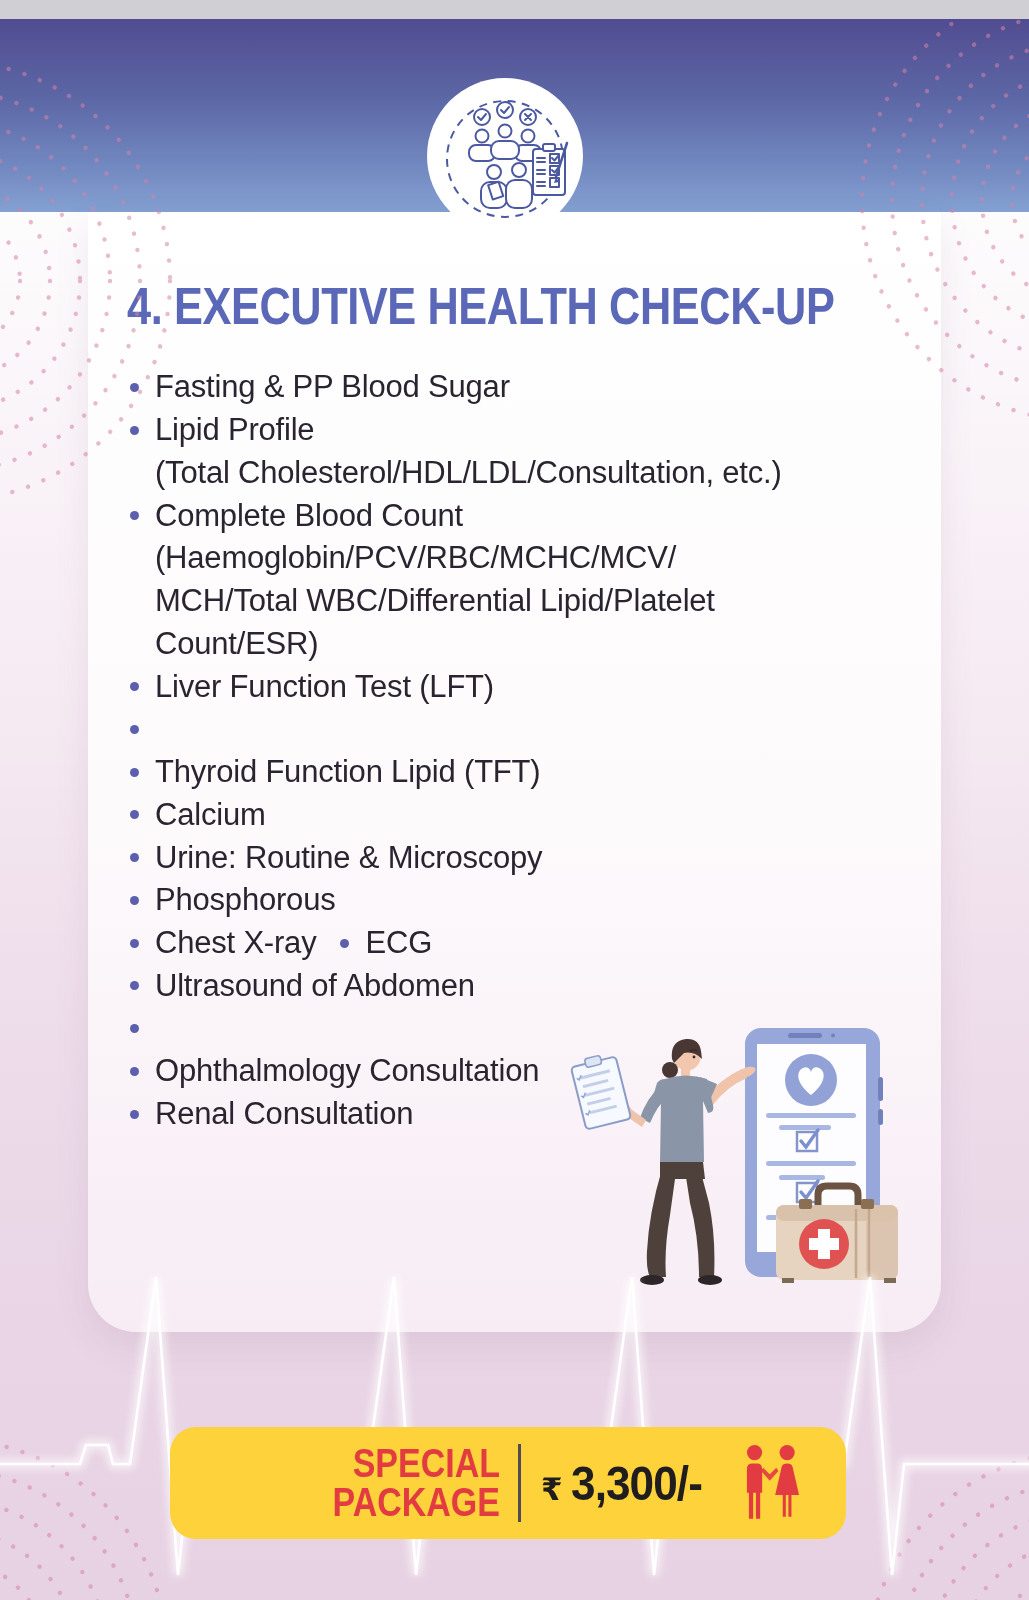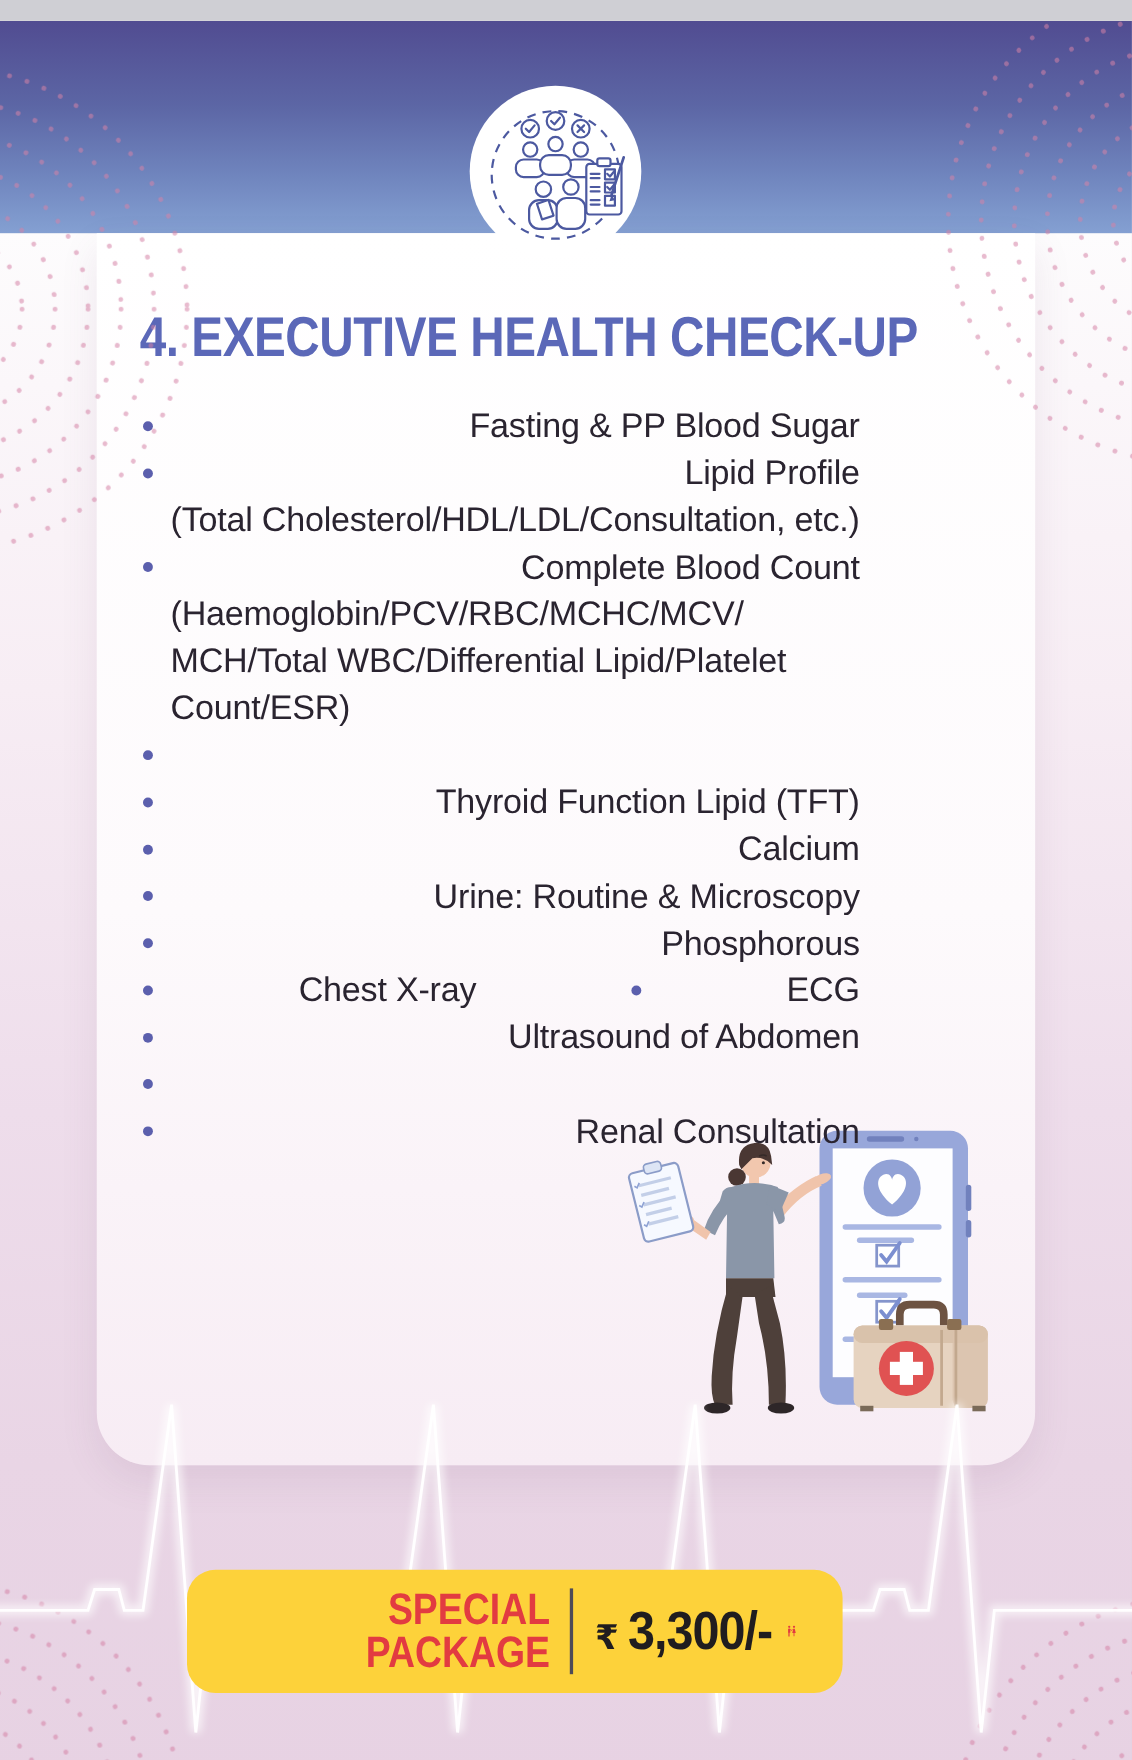--- a/index.html
+++ b/index.html
@@ -28,27 +28,27 @@
   .decor{position:absolute;left:0;top:0;width:1029px;height:1600px;z-index:5;pointer-events:none;}
   .illus{position:absolute;left:550px;top:980px;width:420px;height:300px;z-index:3;}
   
   .title{
     position:absolute;left:127px;top:258px;z-index:4;
     font-size:51px;font-weight:bold;color:#5b68b8;letter-spacing:-.5px;
     transform:scaleX(.85);transform-origin:left center;white-space:nowrap;
   }
   
   .test-list{position:absolute;left:130px;top:347px;z-index:4;}
-  .test-line{display:flex;align-items:center;height:42.75px;font-size:31px;color:#2a2430;letter-spacing:-.2px;white-space:nowrap;justify-content:space-between;}
+  .test-line{display:flex;align-items:center;height:42.75px;font-size:31px;color:#2a2430;letter-spacing:-.2px;white-space:nowrap;}
   .test-line .dot{width:9px;height:9px;border-radius:50%;background:#5b5fad;margin-right:16px;flex:0 0 auto;}
   .test-line.cont{padding-left:25px;}
   .test-line .dot.inline{margin-left:24px;}
   
   .badge{
-    position:absolute;left:170px;top:1408px;width:596px;height:112px;z-index:6;
+    position:absolute;left:170px;top:1408px;width:676px;height:112px;z-index:6;
     background:#fdd23a;border-radius:26px;display:flex;align-items:center;
     padding:0 42px 0 60px;box-sizing:border-box;
   }
   .badge .label{
     flex:0 0 270px;text-align:right;color:#e23b41;font-weight:bold;
     font-size:40px;line-height:.98;transform:scaleX(.85);transform-origin:right center;
   }
   .badge .divider{width:3px;height:78px;background:#4f4b57;margin:0 20px 0 18px;flex:0 0 auto;}
   .badge .price{display:flex;align-items:baseline;color:#201d1f;}
   .badge .cur{font-size:31px;font-weight:bold;margin-right:8px;}
@@ -124,20 +124,24 @@
         <span>(Haemoglobin/PCV/RBC/MCHC/MCV/</span>
       </div>
       <div class="test-line cont">
         <span>MCH/Total WBC/Differential Lipid/Platelet</span>
       </div>
       <div class="test-line cont">
         <span>Count/ESR)</span>
       </div>
       <div class="test-line">
         <span class="dot"></span>
+        <span>Liver Function Test (LFT)</span>
+      </div>
+      <div class="test-line">
+        <span class="dot"></span>
       </div>
       <div class="test-line">
         <span class="dot"></span>
         <span>Thyroid Function Lipid (TFT)</span>
       </div>
       <div class="test-line">
         <span class="dot"></span>
         <span>Calcium</span>
       </div>
       <div class="test-line">
@@ -153,20 +157,24 @@
         <span>Chest X-ray</span>
         <span class="dot inline"></span>
         <span>ECG</span>
       </div>
       <div class="test-line">
         <span class="dot"></span>
         <span>Ultrasound of Abdomen</span>
       </div>
       <div class="test-line">
         <span class="dot"></span>
+      </div>
+      <div class="test-line">
+        <span class="dot"></span>
+        <span>Ophthalmology Consultation</span>
       </div>
       <div class="test-line">
         <span class="dot"></span>
         <span>Renal Consultation</span>
       </div>
     </div>
 
   <svg class="illus" viewBox="550 980 420 300">
 
     <g>

